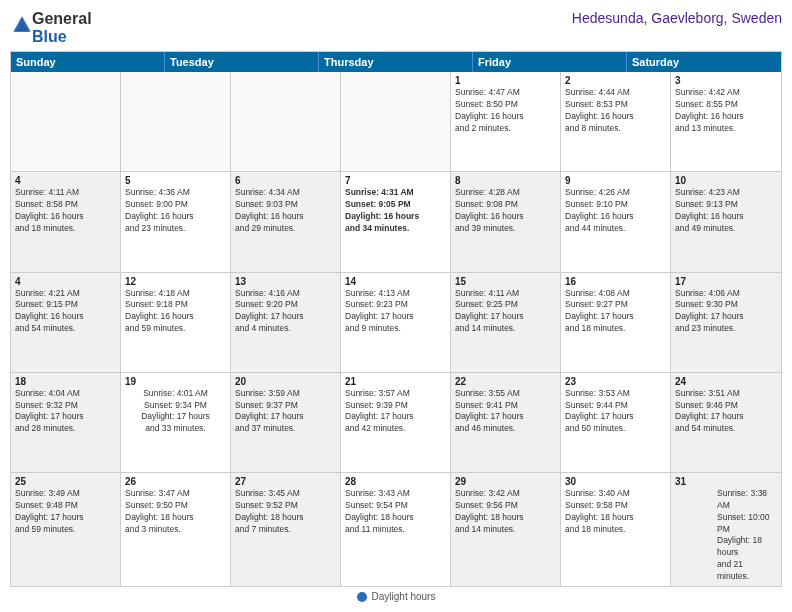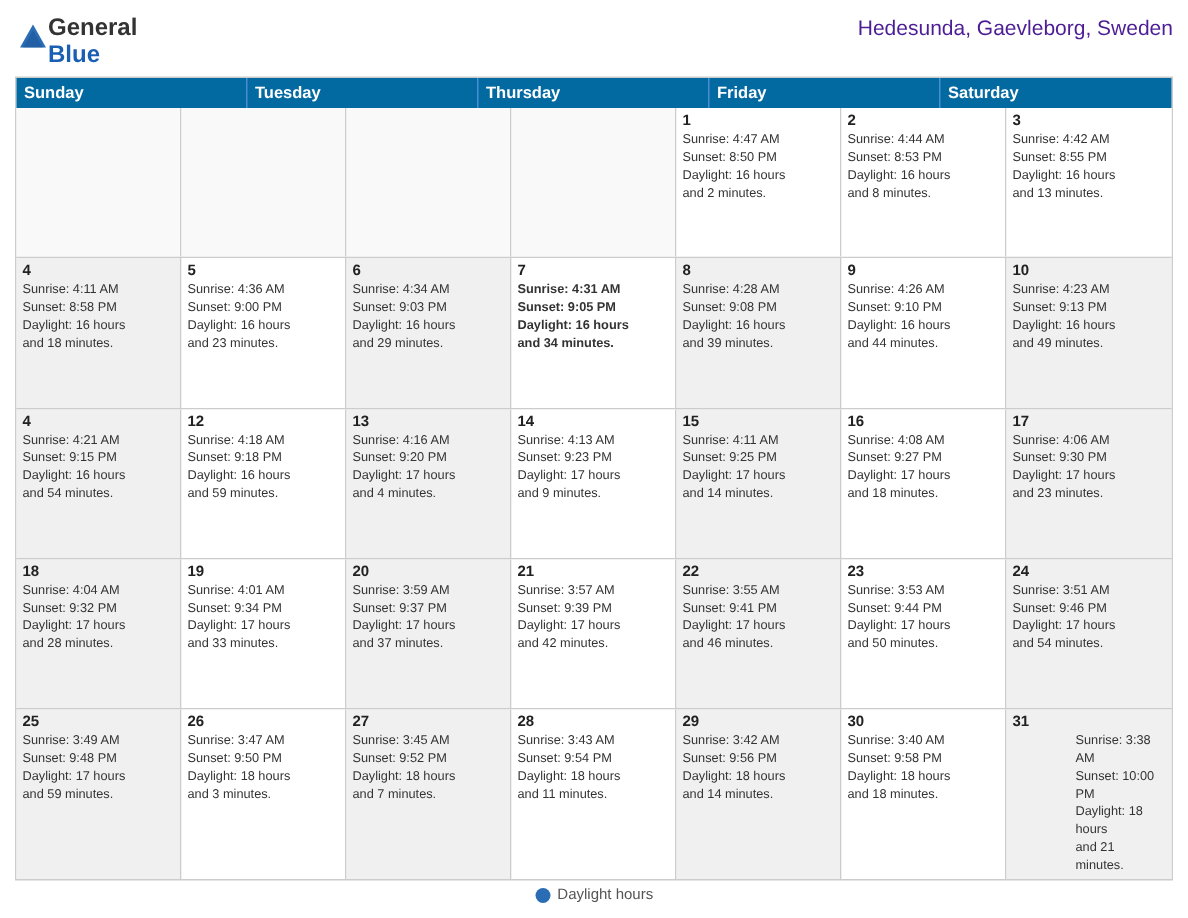--- a/index.html
+++ b/index.html
@@ -291,21 +291,21 @@
         <div class="week-row">
           <div class="day-cell shaded">
             <div class="day-num">18</div>
             <div class="day-info" style="white-space: pre-line;">Sunrise: 4:04 AM
 Sunset: 9:32 PM
 Daylight: 17 hours
 and 28 minutes.</div>
           </div>
           <div class="day-cell">
             <div class="day-num">19</div>
-            <div class="day-info" style="white-space: pre-line;">Sunrise: 4:01 AM
+            <div class="day-info" style="white-space: pre-line; text-align: center;">Sunrise: 4:01 AM
 Sunset: 9:34 PM
 Daylight: 17 hours
 and 33 minutes.</div>
           </div>
           <div class="day-cell shaded">
             <div class="day-num">20</div>
             <div class="day-info" style="white-space: pre-line;">Sunrise: 3:59 AM
 Sunset: 9:37 PM
 Daylight: 17 hours
 and 37 minutes.</div>

